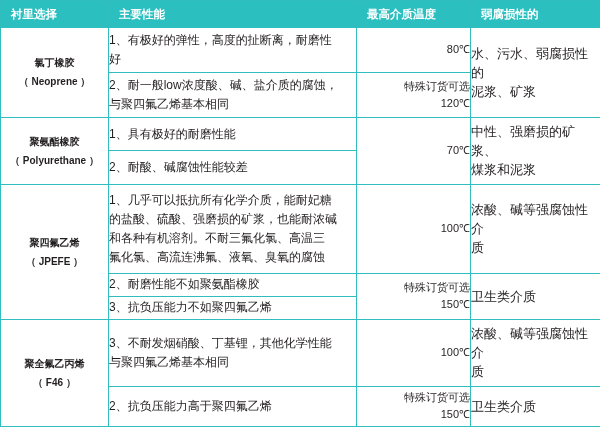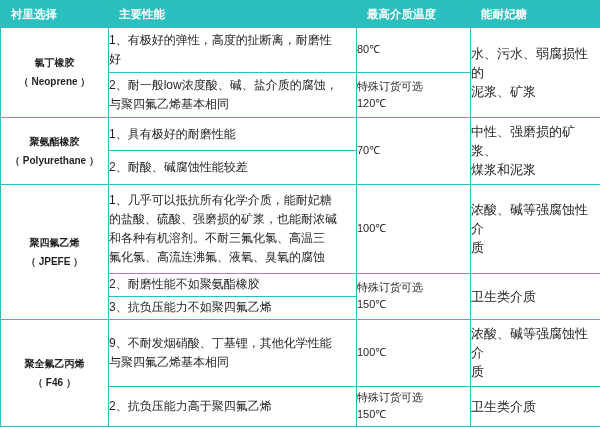--- a/index.html
+++ b/index.html
@@ -69,21 +69,21 @@
     padding: 7px 9px 7px 10px;
     color: #231f20;
   }
   td.prop.dashed-top {
     border-top: 1px dashed #7fd4d4;
   }
   td.prop p { margin: 0; }
 
   
   td.temp {
-    text-align: left;
+    text-align: right;
     font-size: 11px;
     line-height: 17px;
     color: #231f20;
     padding: 4px 3px;
   }
   td.temp.dashed-top {
     border-top: 1px dashed #7fd4d4;
   }
   td.temp .tline { display: block; }
 
@@ -115,21 +115,21 @@
         <th>
             <div class="th-inner">衬里选择</div>
           </th>
         <th>
             <div class="th-inner">主要性能</div>
           </th>
         <th>
             <div class="th-inner">最高介质温度</div>
           </th>
         <th>
-            <div class="th-inner">能耐妃糖</div>
+            <div class="th-inner">弱腐损性的</div>
           </th>
       </tr>
     </thead>
     <tbody>
 
       <tr>
         <td class="material" rowspan="2">
           <span class="mline">氯丁橡胶</span>
           <span class="mline">（ Neoprene ）</span>
         </td>
@@ -214,21 +214,21 @@
           <p>3、抗负压能力不如聚四氟乙烯</p>
         </td>
       </tr>
 
       <tr>
         <td class="material" rowspan="2">
           <span class="mline">聚全氟乙丙烯</span>
           <span class="mline">（ F46 ）</span>
         </td>
         <td class="prop">
-          <p>9、不耐发烟硝酸、丁基锂，其他化学性能</p>
+          <p>3、不耐发烟硝酸、丁基锂，其他化学性能</p>
           <p>与聚四氟乙烯基本相同</p>
         </td>
         <td class="temp">
           <span class="tline">100℃</span>
         </td>
         <td class="scope">
           <p>浓酸、碱等强腐蚀性介</p>
           <p>质</p>
         </td>
       </tr>

